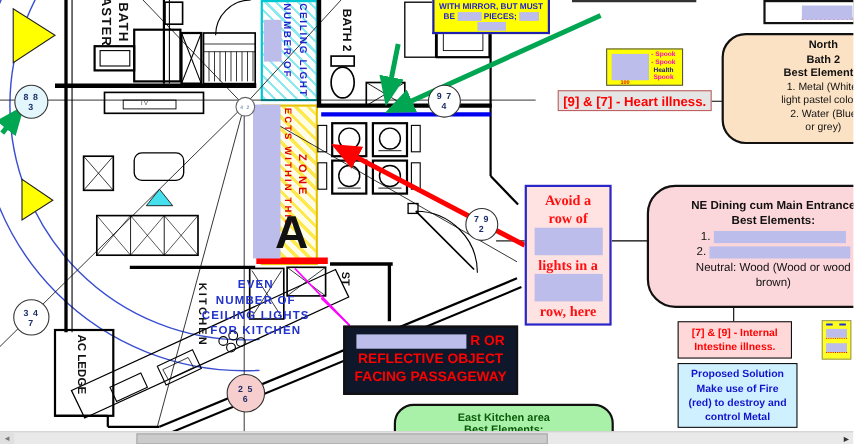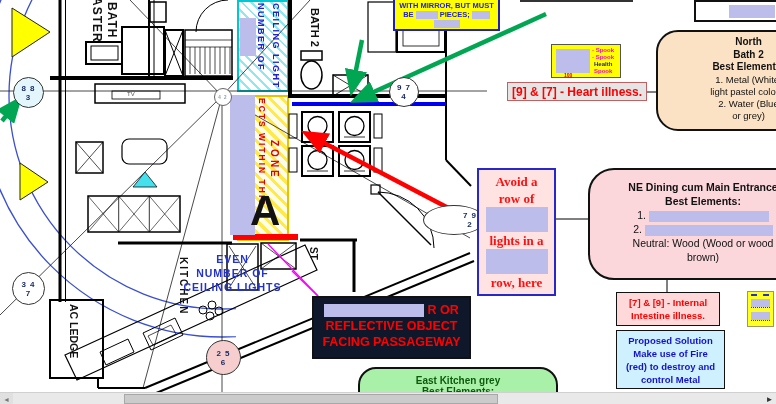--- a/index.html
+++ b/index.html
@@ -212,34 +212,35 @@
   <div class="vt" style="left:267px;top:98px;font-size:8.5px;letter-spacing:2px;color:#E00000;">ECTS WITHIN THIS</div>
   <div class="vt" style="left:280px;top:140px;font-size:10px;letter-spacing:3px;color:#E00000;">ZONE</div>
 
   <div class="ptext" style="left:250px;top:190px;font-size:42px;font-weight:800;line-height:1;color:#111;">A</div>
 
   <div class="ptext ctr" style="left:155px;top:252px;width:155px;font-size:10.5px;font-weight:700;color:#2233CC;
        letter-spacing:1px;line-height:14px;">
     <div>EVEN</div>
     <div>NUMBER OF</div>
     <div>CEILING LIGHTS</div>
+    <div>FOR KITCHEN</div>
   </div>
 
   <div class="star" style="left:13px;top:77px;width:29px;height:29px;background:#E3F6FB;text-align:right;">
     <span>8 8</span>
     <span>3</span>
   </div>
   <div class="star" style="left:214px;top:88px;width:16px;height:16px;font-size:4.5px;color:#8899AA;border-color:#666;line-height:5px;">
     <span>4 2</span>
   </div>
   <div class="star" style="left:389px;top:77px;width:28px;height:28px;">
     <span>9 7</span>
     <span>4</span>
   </div>
-  <div class="star" style="left:423px;top:205px;width:28px;height:28px;padding-left:32px;">
+  <div class="star" style="left:423px;top:189px;width:28px;height:28px;">
     <span>7 9</span>
     <span>2</span>
   </div>
   <div class="star" style="left:12px;top:272px;width:31px;height:31px;align-items:center;">
     <span>3 4</span>
     <span>7</span>
   </div>
   <div class="star" style="left:206px;top:340px;width:33px;height:33px;background:#F7CECE;">
     <span>2 5</span>
     <span>6</span>
@@ -342,21 +343,21 @@
     <div>
       <span class="red-inline" style="width:100px;height:13px;"></span>
       <span>R OR</span>
     </div>
     <div>REFLECTIVE OBJECT</div>
     <div>FACING PASSAGEWAY</div>
   </div>
 
   <div class="callout ctr" style="left:358px;top:367px;width:200px;height:40px;background:#A9F1A9;
        border:2px solid #111;border-radius:18px 18px 0 0;font-size:10px;font-weight:700;color:#0B5B0B;padding-top:6px;">
-    <div>East Kitchen grey</div>
+    <div>East Kitchen area</div>
     <div>Best Elements:</div>
   </div>
 
   <div class="sb" style="left:0;top:392px;width:776px;height:12px;background:#E9E9E9;border-top:1px solid #D0D0D0;">
     <div class="abs" style="left:0;top:0;width:13px;height:12px;background:#E0E0E0;display:flex;align-items:center;justify-content:center;font-size:7px;color:#777;">
       <span>◄</span>
     </div>
     <div class="abs" style="left:124px;top:1px;width:374px;height:10px;background:#CBCBCB;border:1px solid #A8A8A8;box-sizing:border-box;"></div>
     <div class="abs" style="left:763px;top:0;width:13px;height:12px;display:flex;align-items:center;justify-content:center;font-size:8px;color:#333;">
       <span>►</span>

